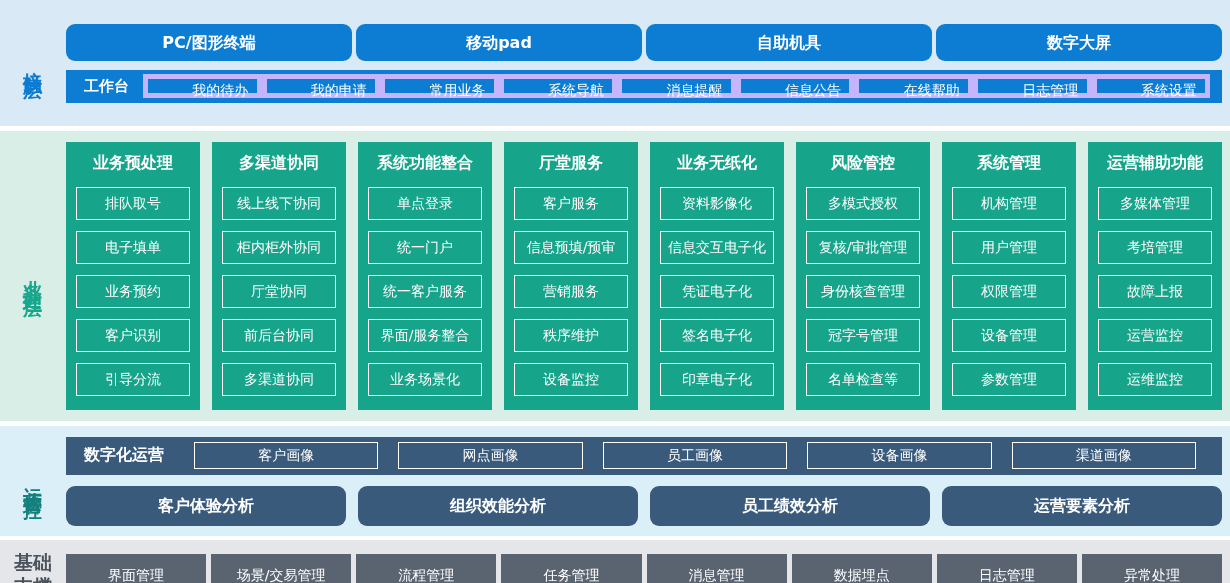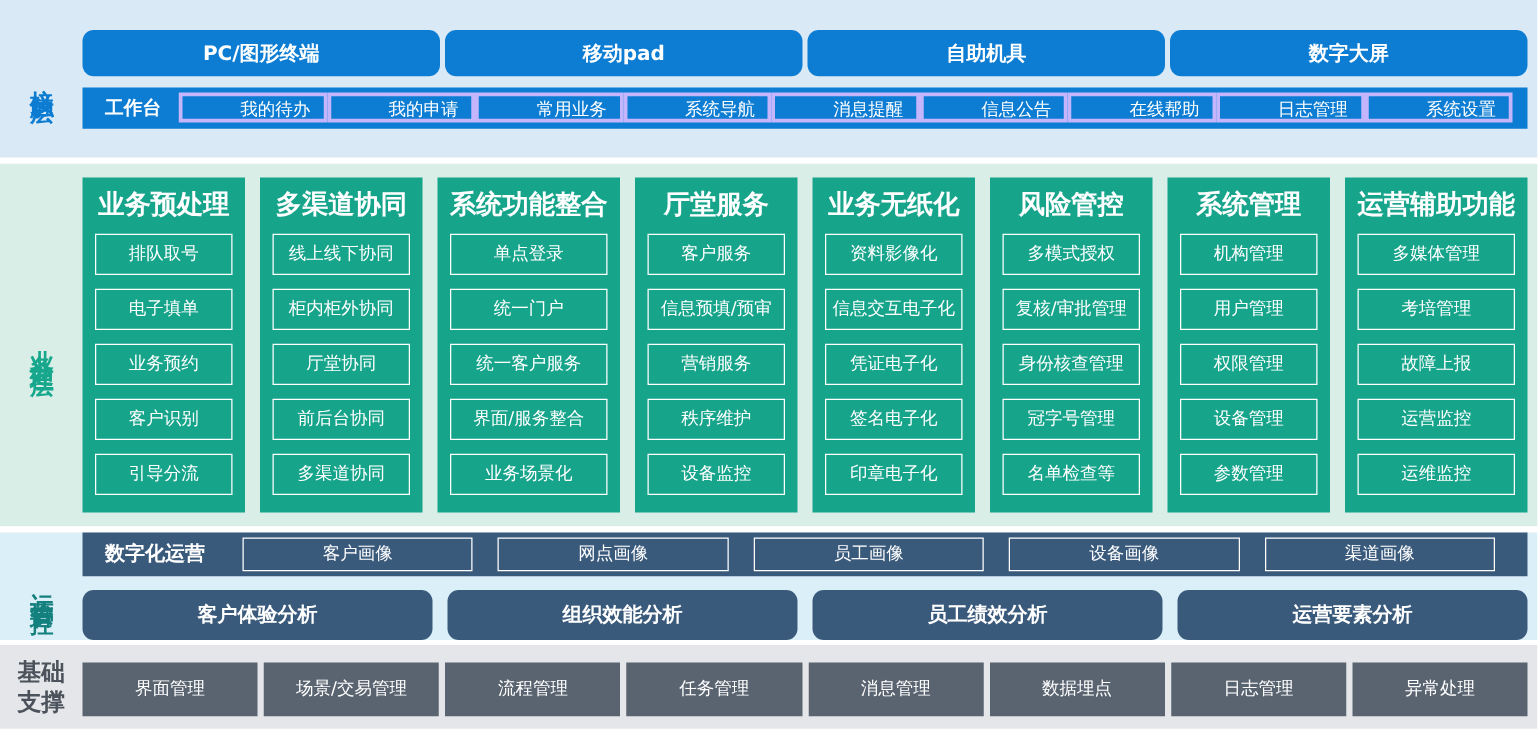--- a/index.html
+++ b/index.html
@@ -42,42 +42,42 @@
   .channel-box{
     flex:1;background:var(--blue);color:#fff;border-radius:9px;
     height:37px;line-height:37px;text-align:center;font-weight:bold;font-size:16px;
   }
   .workbench-bar{
     display:flex;align-items:center;background:var(--blue);
     height:33px;padding:0 12px;
   }
   .workbench-label{color:#fff;font-weight:bold;font-size:15px;padding:0 14px 0 6px;white-space:nowrap;}
   .wb-item{
-    flex:1;border:3px solid #c4b5fd;color:#fff;text-align:center;
+    flex:1;border:5px solid #c4b5fd;color:#fff;text-align:center;
     height:24px;line-height:22px;font-size:14px;white-space:nowrap;padding-left:36px;
   }
   
   .band-business{background:var(--band2-bg);height:290px;margin-bottom:5px;}
   .band-business .v-label{color:var(--label-green);}
   .biz-columns{display:flex;gap:12px;}
   .biz-col{
     flex:1;background:var(--green);padding:8px 10px 18px;
     display:flex;flex-direction:column;gap:11px;height:268px;
   }
   .biz-col-title{
-    color:#fff;font-weight:bold;text-align:center;font-size:21px;
+    color:#fff;font-weight:bold;text-align:center;font-size:16px;
     height:26px;line-height:26px;white-space:nowrap;
   }
   .biz-item{
     border:1px solid #fff;color:#fff;height:33px;
     display:flex;align-items:center;justify-content:center;
     text-align:center;font-size:14px;line-height:1.12;padding:12px 2px;
   }
   
-  .band-ops{background:var(--band3-bg);height:86px;margin-bottom:4px;}
+  .band-ops{background:var(--band3-bg);height:110px;margin-bottom:4px;}
   .band-ops .v-label{color:var(--label-teal);}
   .digital-bar{
     display:flex;align-items:center;background:var(--steel);
     height:38px;padding:0 26px 0 12px;gap:20px;margin-bottom:11px;
   }
   .digital-label{color:#fff;font-weight:bold;font-size:16px;padding:0 10px 0 6px;white-space:nowrap;}
   .digital-item{
     flex:1;border:1px solid #fff;color:#fff;text-align:center;
     height:27px;line-height:25px;font-size:14px;white-space:nowrap;
   }

